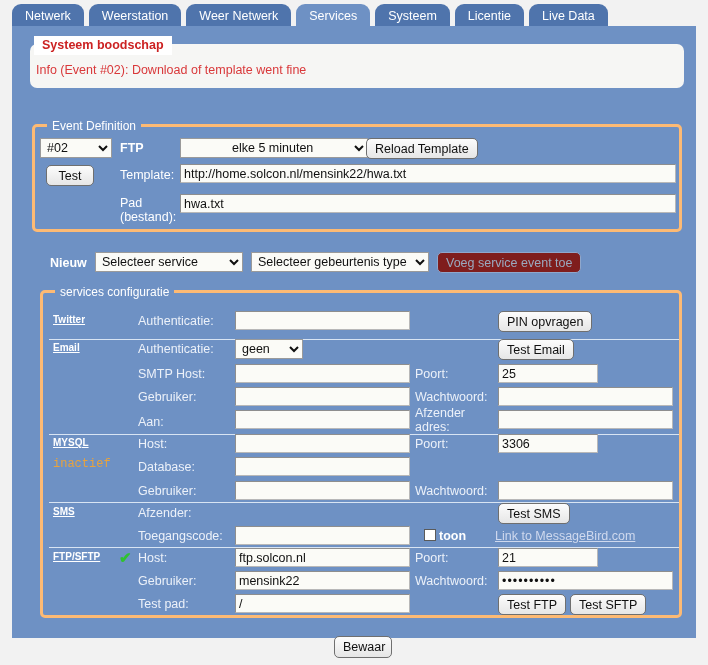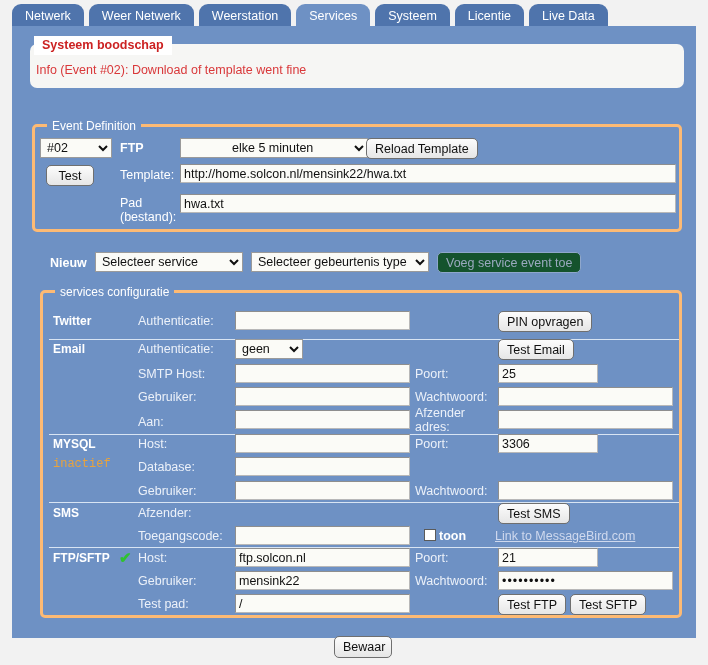--- a/index.html
+++ b/index.html
@@ -116,39 +116,40 @@
     border-radius: 5px;
     font-family: "Liberation Sans", sans-serif;
     font-size: 12.5px;
     color: #101010;
     padding: 0 8px;
     cursor: pointer;
     white-space: nowrap;
   }
   button.btn[disabled] {
     color: #9aa9bf;
-    background: #14532d;
+    background: #7f1d1d;
     border-color: #8fa7cc;
     cursor: default;
   }
 
   
   #nieuw-label { left: 38px; top: 230px; font-weight: bold; }
 
   
   #fs-services { left: 28px; top: 264px; width: 642px; height: 328px; }
   .sep {
     position: absolute; left: 6px; width: 630px; height: 1px;
     background: #d8e4f3;
   }
   .svc-name {
     position: absolute;
     color: #ffffff;
     font-weight: bold;
-    font-size: 12px;
+    font-size: 10px;
+    text-decoration: underline;
   }
   .svc-status-inactive {
     position: absolute;
     color: #e8a33d;
     font-size: 12px;
     font-family: Liberation Mono, monospace;
   }
   .check {
     position: absolute;
     color: #2fc22f;
@@ -182,24 +183,24 @@
 </head>
 <body>
 
 <div id="root">
 
   <div class="tabstrip">
     <div class="tab">
         <span>Netwerk</span>
       </div>
     <div class="tab">
+        <span>Weerstation</span>
+      </div>
+    <div class="tab">
         <span>Weer Netwerk</span>
-      </div>
-    <div class="tab">
-        <span>Weerstation</span>
       </div>
     <div class="tab active">
         <span>Services</span>
       </div>
     <div class="tab">
         <span>Systeem</span>
       </div>
     <div class="tab">
         <span>Licentie</span>
       </div>

